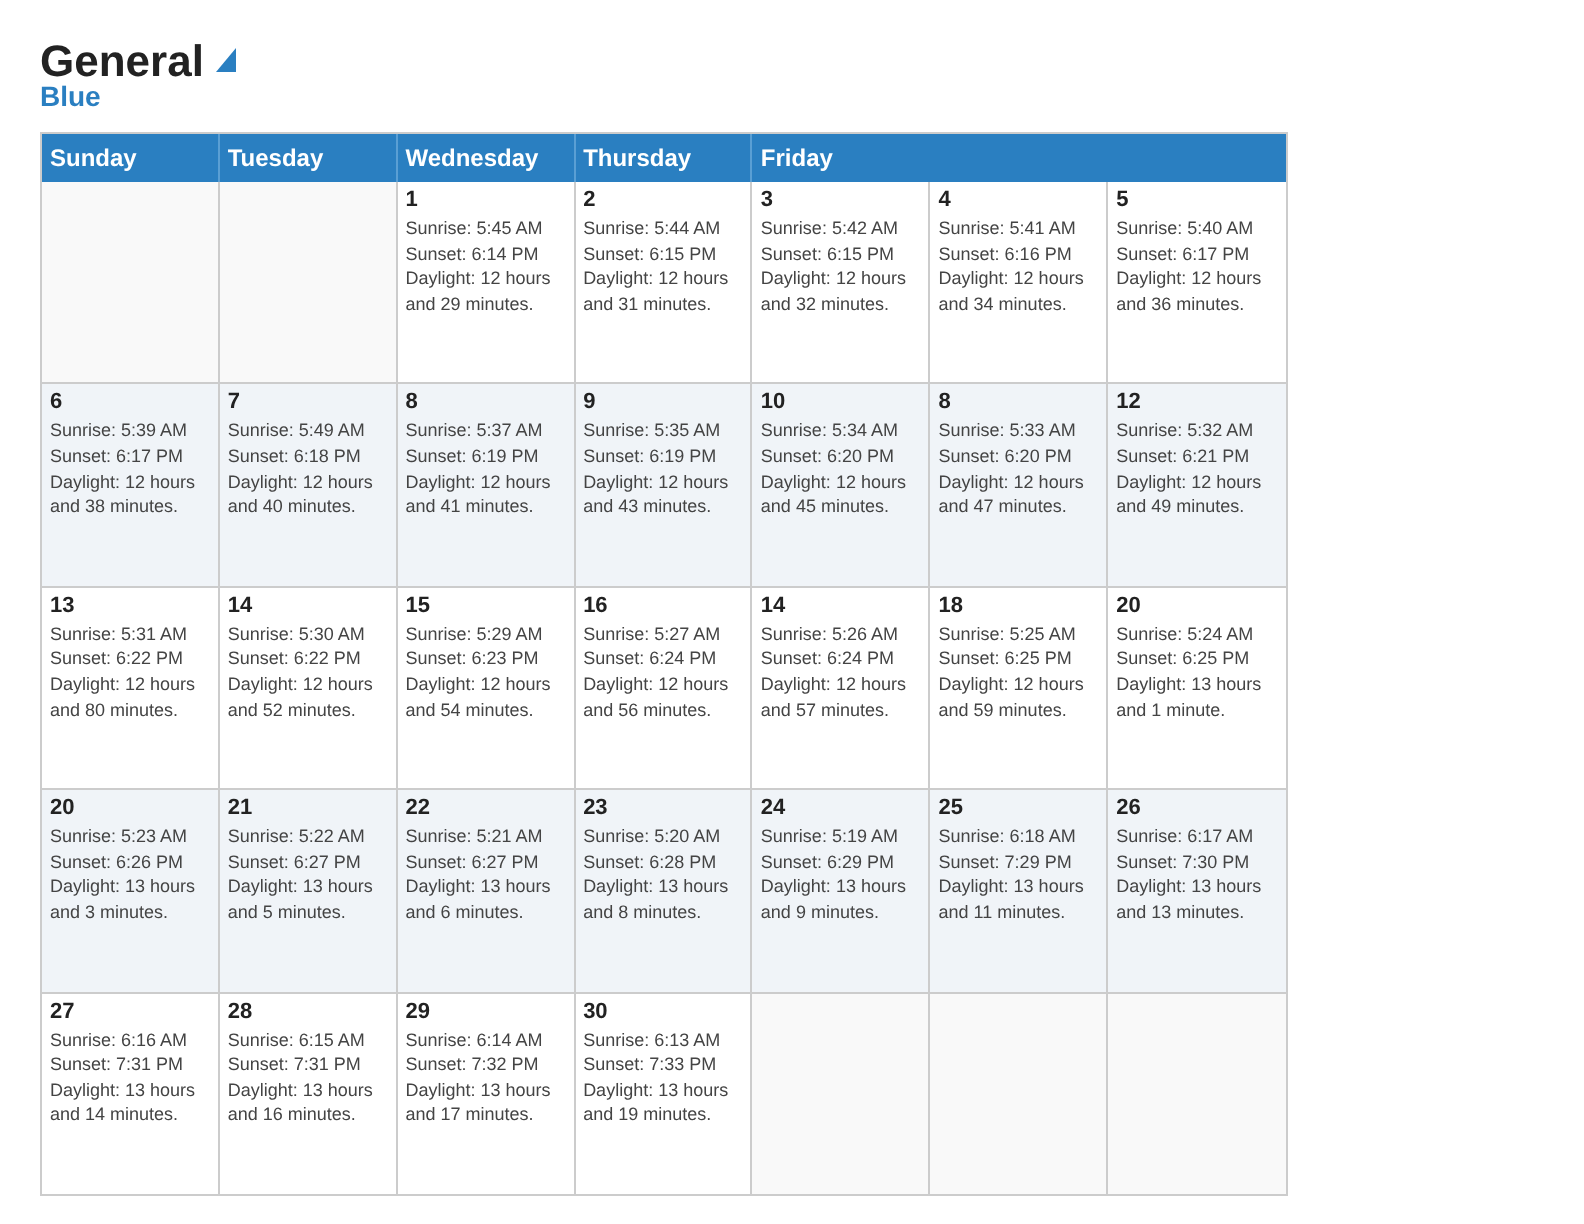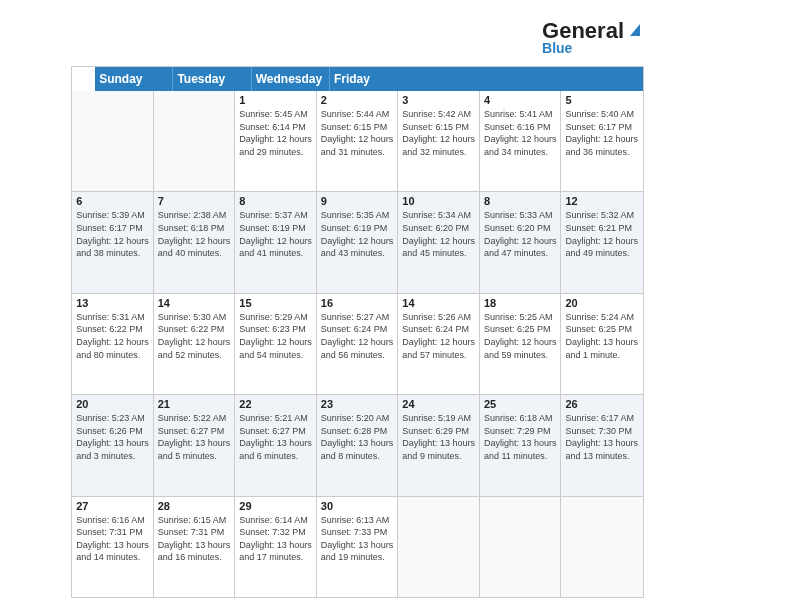--- a/index.html
+++ b/index.html
@@ -9,21 +9,20 @@
       width: 792px;
       height: 612px;
       overflow: hidden;
     }
     .page {
       width: 664px;
       height: 612px;
       padding: 18px 20px 14px 20px;
       display: flex;
       flex-direction: column;
-      align-items: flex-end;
     }
     .header {
       display: flex;
       justify-content: space-between;
       align-items: flex-start;
       margin-bottom: 10px;
     }
     .logo {
       display: flex;
       flex-direction: column;
@@ -44,21 +43,20 @@
     .calendar {
       flex: 1;
       display: flex;
       flex-direction: column;
       border: 1px solid #ccc;
     }
     .cal-header {
       display: grid;
       grid-template-columns: repeat(7, 1fr);
       background: #2a7fc1;
-      margin-left: 23px;
     }
     .cal-header-cell {
       color: #fff;
       font-size: 12px;
       font-weight: bold;
       padding: 5px 4px;
       text-align: left;
       border-right: 1px solid #5a9fd4;
     }
     .cal-header-cell:last-child {
@@ -128,20 +126,21 @@
       <div class="month-title"></div>
       <div class="location"></div>
     </div>
   </div>
 
   <div class="calendar">
     <div class="cal-header">
     <div class="cal-header-cell">Sunday</div>
         <div class="cal-header-cell">Tuesday</div>
         <div class="cal-header-cell">Wednesday</div>
+        <div class="cal-header-cell">Thursday</div>
         <div class="cal-header-cell">Friday</div>
       </div>
     <div class="cal-body">
     <div class="cal-row">
           <div class="cal-cell empty"></div>
           <div class="cal-cell empty"></div>
           <div class="cal-cell">
             <span class="day-num">1</span>
             <div class="day-info"><span>Sunrise: 5:45 AM</span><br><span>Sunset: 6:14 PM</span><br><span>Daylight: 12 hours</span><br><span>and 29 minutes.</span></div>
           </div>
@@ -162,21 +161,21 @@
             <div class="day-info"><span>Sunrise: 5:40 AM</span><br><span>Sunset: 6:17 PM</span><br><span>Daylight: 12 hours</span><br><span>and 36 minutes.</span></div>
           </div>
         </div>
         <div class="cal-row">
           <div class="cal-cell alt-row">
             <span class="day-num">6</span>
             <div class="day-info"><span>Sunrise: 5:39 AM</span><br><span>Sunset: 6:17 PM</span><br><span>Daylight: 12 hours</span><br><span>and 38 minutes.</span></div>
           </div>
           <div class="cal-cell alt-row">
             <span class="day-num">7</span>
-            <div class="day-info"><span>Sunrise: 2:38 AM</span><br><span>Sunset: 6:18 PM</span><br><span>Daylight: 12 hours</span><br><span>and 40 minutes.</span></div>
+            <div class="day-info"><span>Sunrise: 5:49 AM</span><br><span>Sunset: 6:18 PM</span><br><span>Daylight: 12 hours</span><br><span>and 40 minutes.</span></div>
           </div>
           <div class="cal-cell alt-row">
             <span class="day-num">8</span>
             <div class="day-info"><span>Sunrise: 5:37 AM</span><br><span>Sunset: 6:19 PM</span><br><span>Daylight: 12 hours</span><br><span>and 41 minutes.</span></div>
           </div>
           <div class="cal-cell alt-row">
             <span class="day-num">9</span>
             <div class="day-info"><span>Sunrise: 5:35 AM</span><br><span>Sunset: 6:19 PM</span><br><span>Daylight: 12 hours</span><br><span>and 43 minutes.</span></div>
           </div>
           <div class="cal-cell alt-row">

